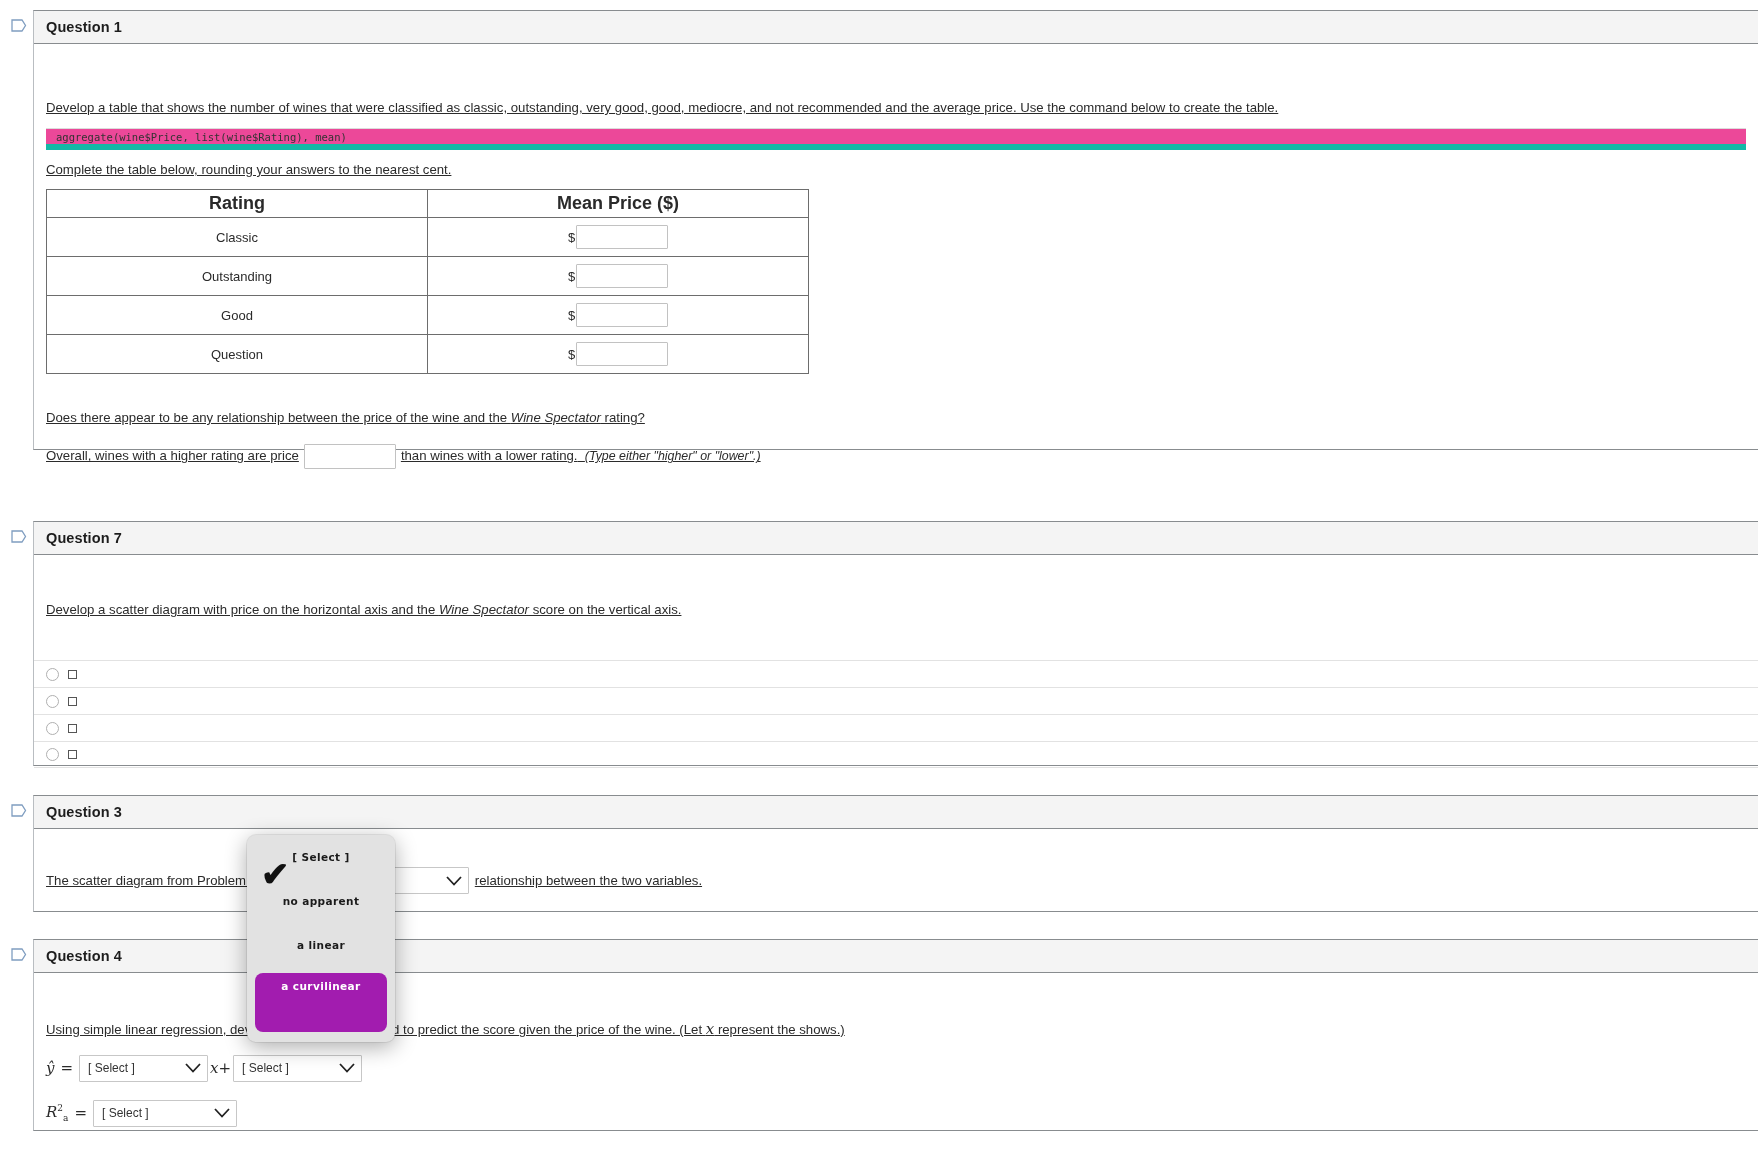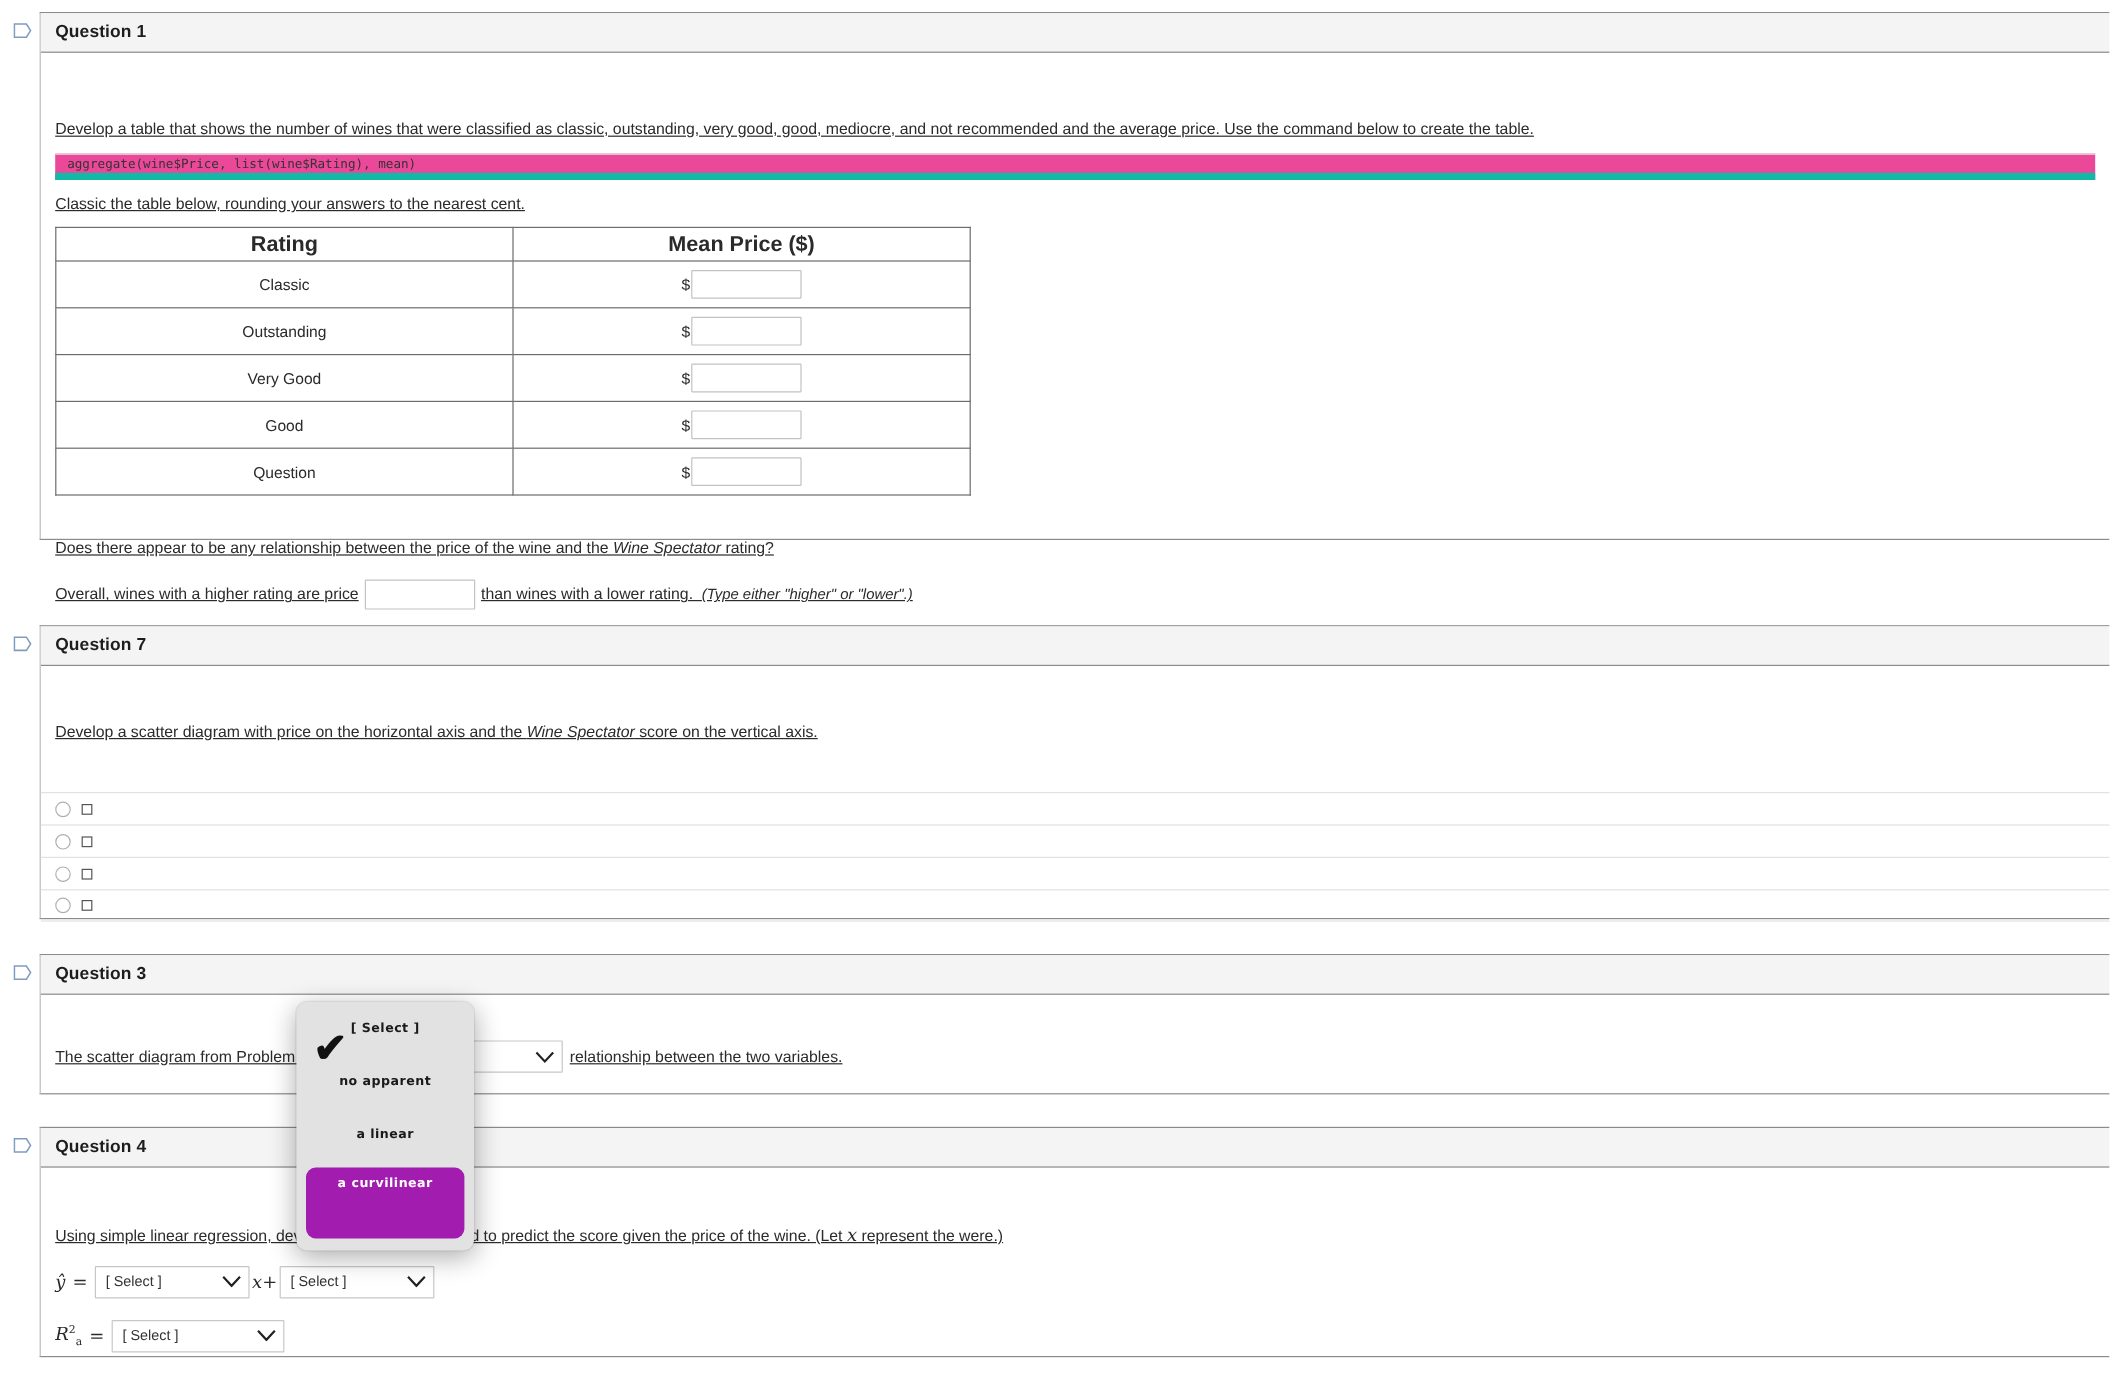--- a/index.html
+++ b/index.html
@@ -249,21 +249,21 @@
   <div class="qheader">
     <span class="qheader-title">Question 1</span>
   </div>
   <div class="qbody" style="padding-top:0;">
     <div class="ptext" style="margin-top:54px;">Develop a table that shows the number of wines that were classified as classic, outstanding, very good, good, mediocre, and not recommended and the average price.  Use the command below to create the table.</div>
 
     <div class="codebox">
       <span>aggregate(wine$Price, list(wine$Rating), mean)</span>
     </div>
 
-    <div class="ptext" style="margin-top:10px;">Classic the table below, rounding your answers to the nearest cent.</div>
+    <div class="ptext" style="margin-top:10px;">Complete the table below, rounding your answers to the nearest cent.</div>
 
     <table class="ratings">
       <thead>
         <tr>
           <th class="col-rating">Rating</th>
           <th class="col-price">Mean Price ($)</th>
         </tr>
       </thead>
       <tbody>
         <tr>
@@ -278,29 +278,20 @@
         <tr>
           <td>Outstanding</td>
           <td>
             <div class="price-cell-inner">
               <span class="dollar">$</span>
               <input class="txtbox" type="text" value="" style="">
             </div>
           </td>
         </tr>
         <tr>
-          <td>Very Good</td>
-          <td>
-            <div class="price-cell-inner">
-              <span class="dollar">$</span>
-              <input class="txtbox" type="text" value="" style="">
-            </div>
-          </td>
-        </tr>
-        <tr>
           <td>Good</td>
           <td>
             <div class="price-cell-inner">
               <span class="dollar">$</span>
               <input class="txtbox" type="text" value="" style="">
             </div>
           </td>
         </tr>
         <tr>
           <td>Question</td>
@@ -391,21 +382,21 @@
     <path d="M1 2 H11 L14.5 7.5 L11 13 H1 Z" fill="#ffffff" stroke="#7f9dc0" stroke-width="1.3"></path>
   </svg>
 </div>
 
 <div class="qcard" style="top:939px; height:192px;">
   <div class="qheader">
     <span class="qheader-title">Question 4</span>
   </div>
   <div class="qbody">
     <div class="ptext" style="margin-top:46px;">
-      <span>Using simple linear regression, develop an e</span><span>hat can be used to predict the score given the price of the wine. (Let </span><span class="math">x</span><span> represent the were.)</span>
+      <span>Using simple linear regression, develop an e</span><span>hat can be used to predict the score given the price of the wine. (Let </span><span class="math">x</span><span> represent the shows.)</span>
     </div>
 
     <div class="formula-row" style="margin-top:14px;">
       <span class="math">ŷ</span>
       <span class="math" style="font-style:normal; margin:0 6px;">=</span>
       <span class="selectbox" style="width:129px;">
         <span class="sel-label">[ Select ]</span>
         <span class="chev">
           <svg viewBox="0 0 16 10" width="16" height="10">
               <path d="M1 1 L8 8.5 L15 1" fill="none" stroke="#222" stroke-width="1.8"></path>

